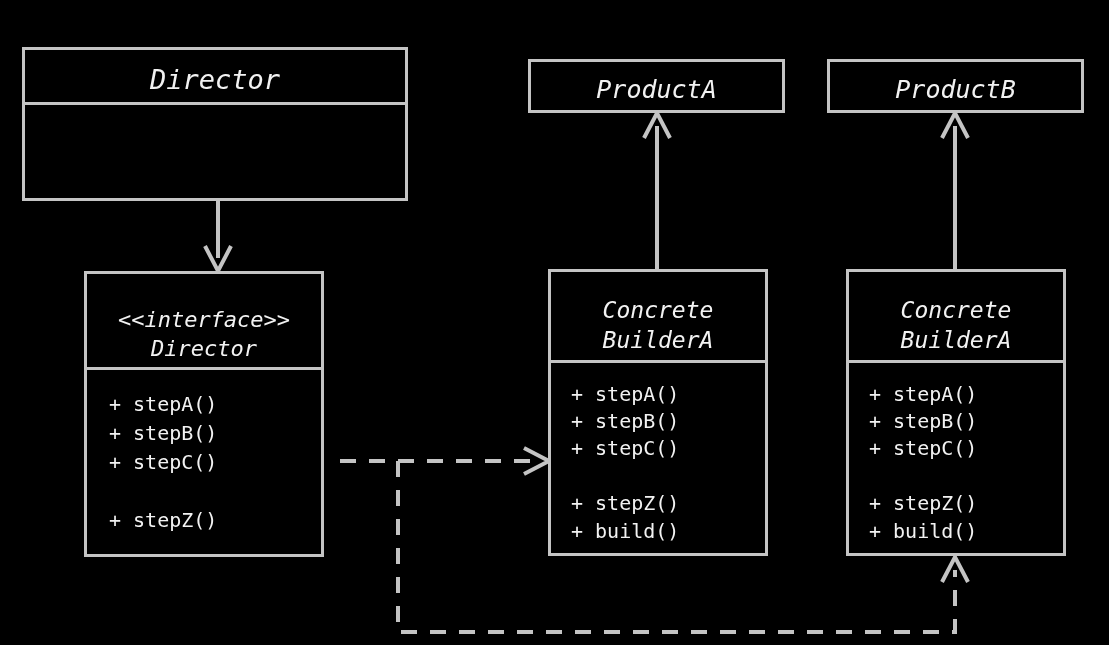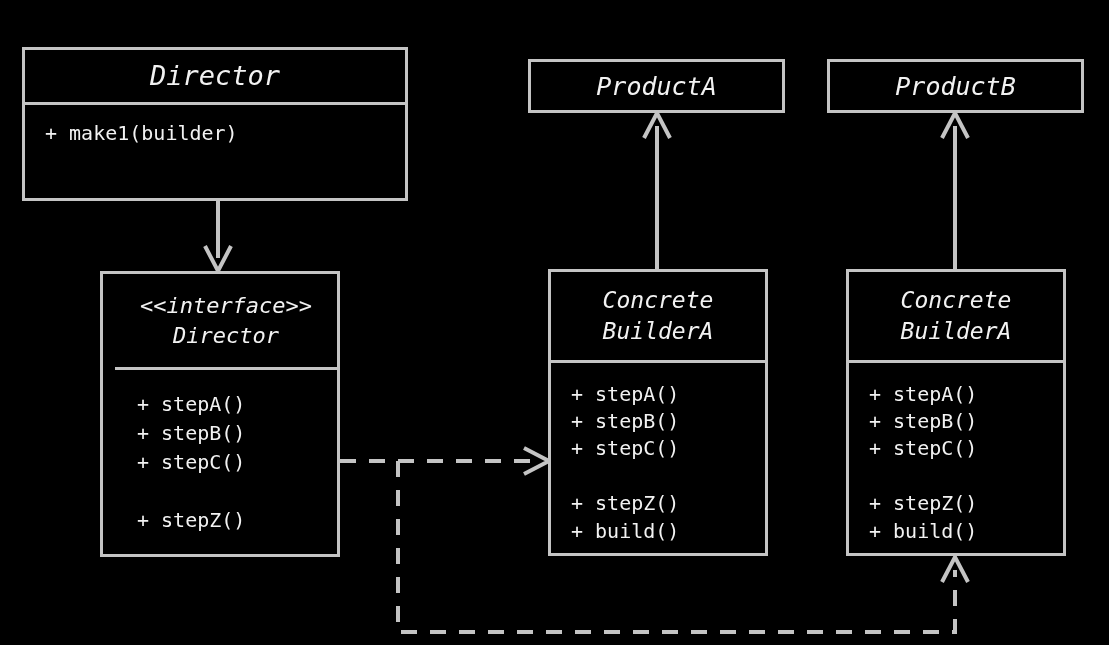--- a/index.html
+++ b/index.html
@@ -21,21 +21,21 @@
     border: 3px solid #c4c4c4;
     background: #000000;
     display: flex;
     flex-direction: column;
   }
   .box-header {
     box-sizing: border-box;
     display: flex;
     flex-direction: column;
     align-items: center;
-    justify-content: center;
+    justify-content: flex-end;
     color: #f2f2f2;
     font-style: italic;
     font-weight: 400;
     line-height: 1.32;
     text-align: center;
     padding: 4px 6px;
   }
   .box-header .hdr-line {
     display: block;
     white-space: pre;
@@ -59,21 +59,21 @@
   }
   .member.spacer {
     visibility: hidden;
   }
 
   
   #box-director      { left: 22px;  top: 47px;  width: 386px; height: 154px; }
   #box-director .box-header { height: 52px; font-size: 27px; }
   #box-director .box-body   { font-size: 20px; padding: 14px 0 8px 20px; line-height: 1.45; }
 
-  #box-builder       { left: 100px; top: 271px; width: 240px; height: 286px; padding-left: 12px; }
+  #box-builder       { left: 84px; top: 271px; width: 240px; height: 286px; }
   #box-builder .box-header { height: 93px; font-size: 22px; }
   #box-builder .box-body   { font-size: 20px; padding: 20px 0 8px 22px; line-height: 1.45; }
 
   #box-concretea     { left: 548px; top: 269px; width: 220px; height: 287px; }
   #box-concretea .box-header { height: 93px; font-size: 23px; }
   #box-concretea .box-body   { font-size: 20px; padding: 18px 0 8px 20px; line-height: 1.37; }
 
   #box-concreteb     { left: 846px; top: 269px; width: 220px; height: 287px; }
   #box-concreteb .box-header { height: 93px; font-size: 23px; }
   #box-concreteb .box-body   { font-size: 20px; padding: 18px 0 8px 20px; line-height: 1.37; }
@@ -124,21 +124,20 @@
       <path d="M 942 582 L 955 557 L 968 582" stroke="#c4c4c4" stroke-width="4" fill="none" stroke-linejoin="miter"></path>
     </g>
   </svg>
 
   <div class="uml-box" id="box-director">
     <div class="box-header">
       <span class="hdr-line">Director</span>
     </div>
     <div class="box-divider"></div>
     <div class="box-body">
-      <span class="member">+ make1(builder)</span>
     </div>
   </div>
 
   <div class="uml-box" id="box-builder">
     <div class="box-header">
       <span class="hdr-line">&lt;&lt;interface&gt;&gt;</span>
       <span class="hdr-line">Director</span>
     </div>
     <div class="box-divider"></div>
     <div class="box-body">

